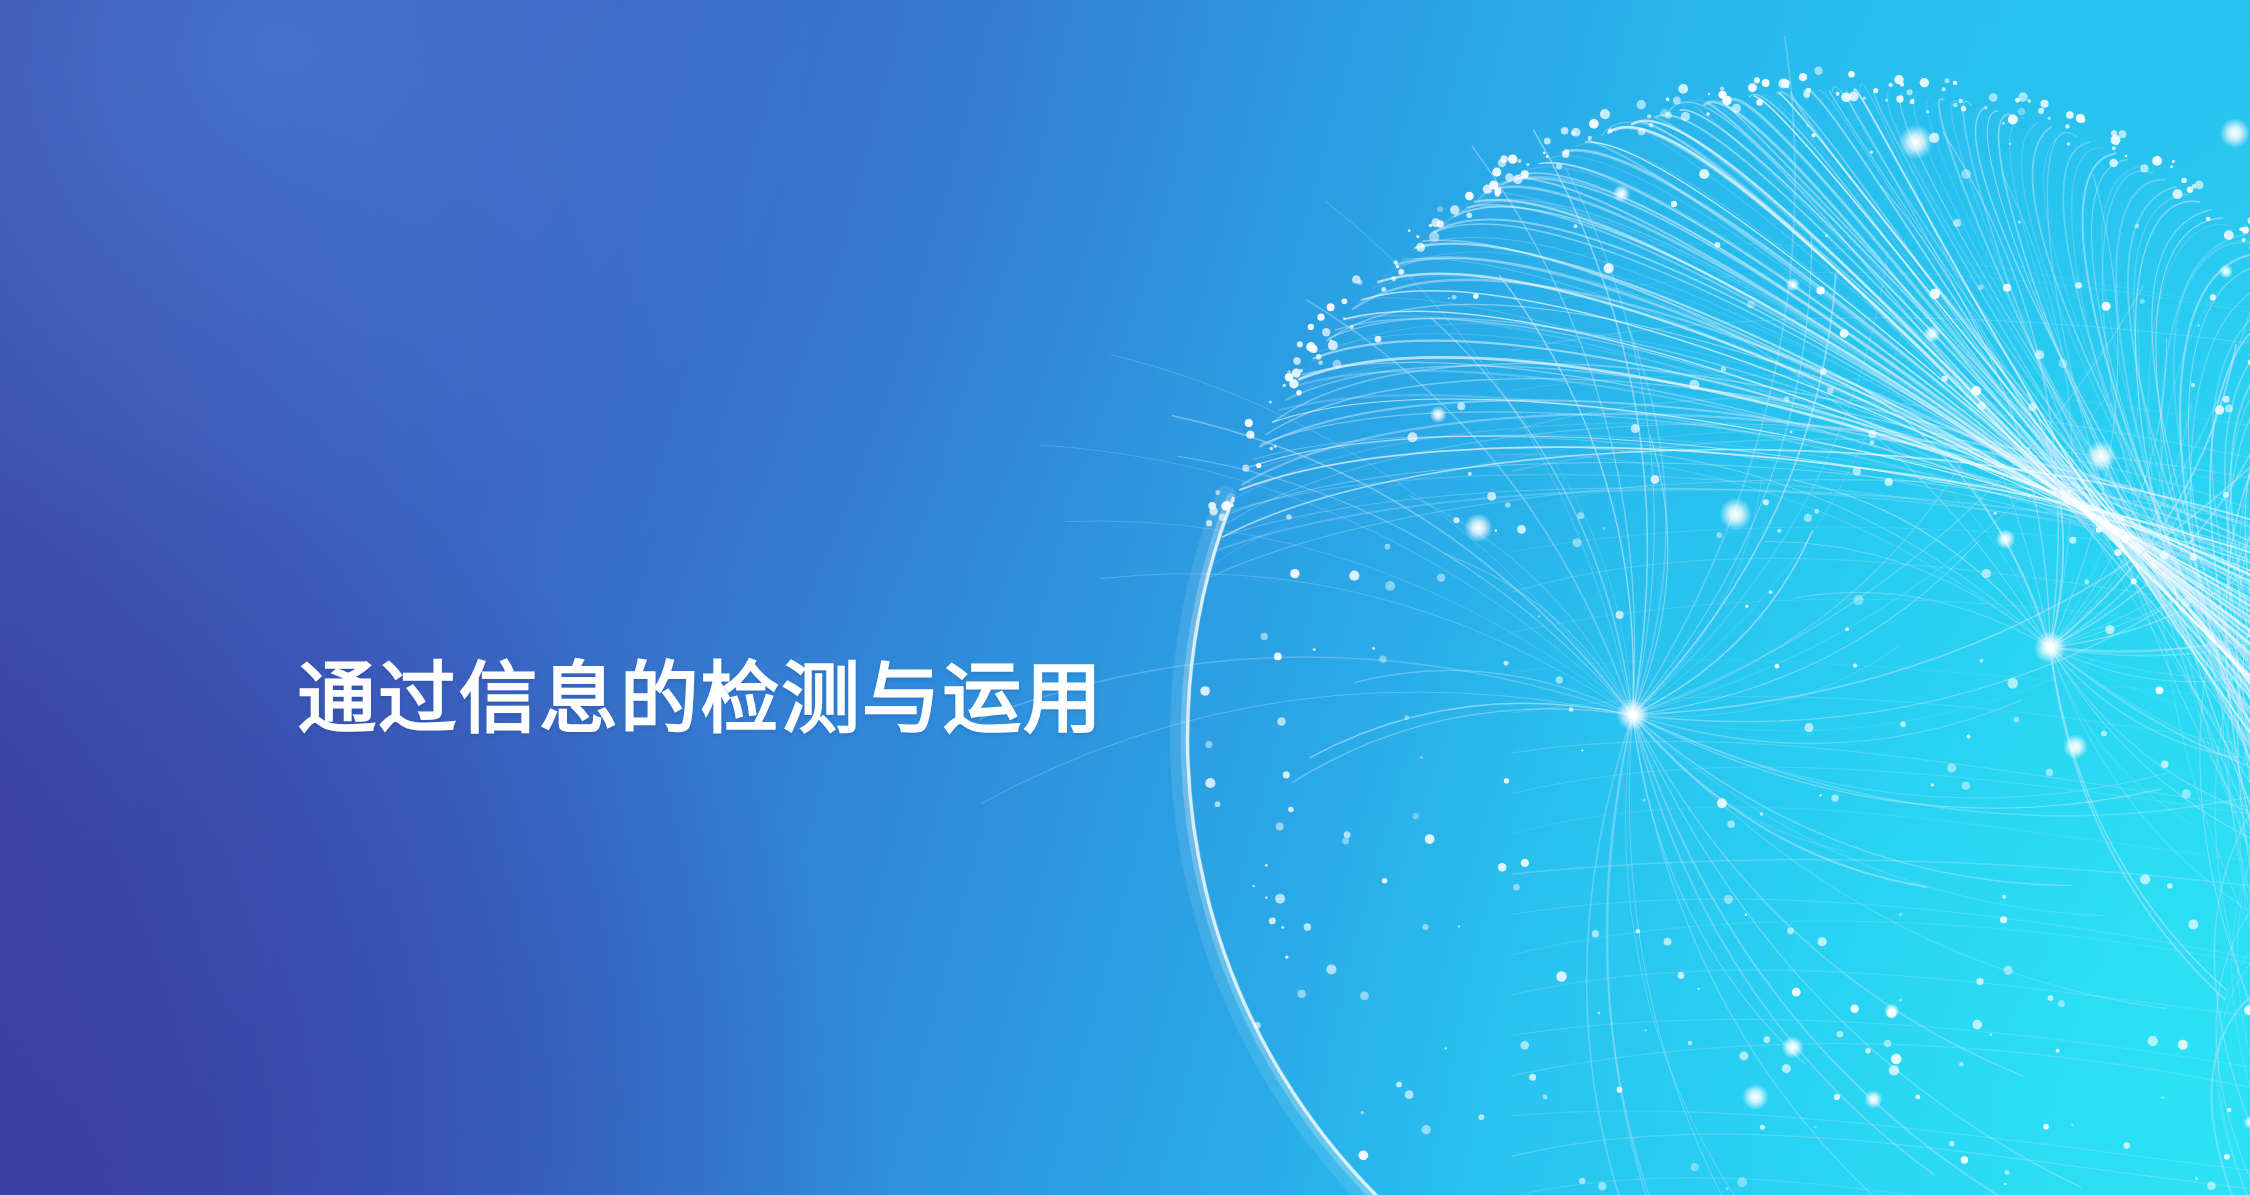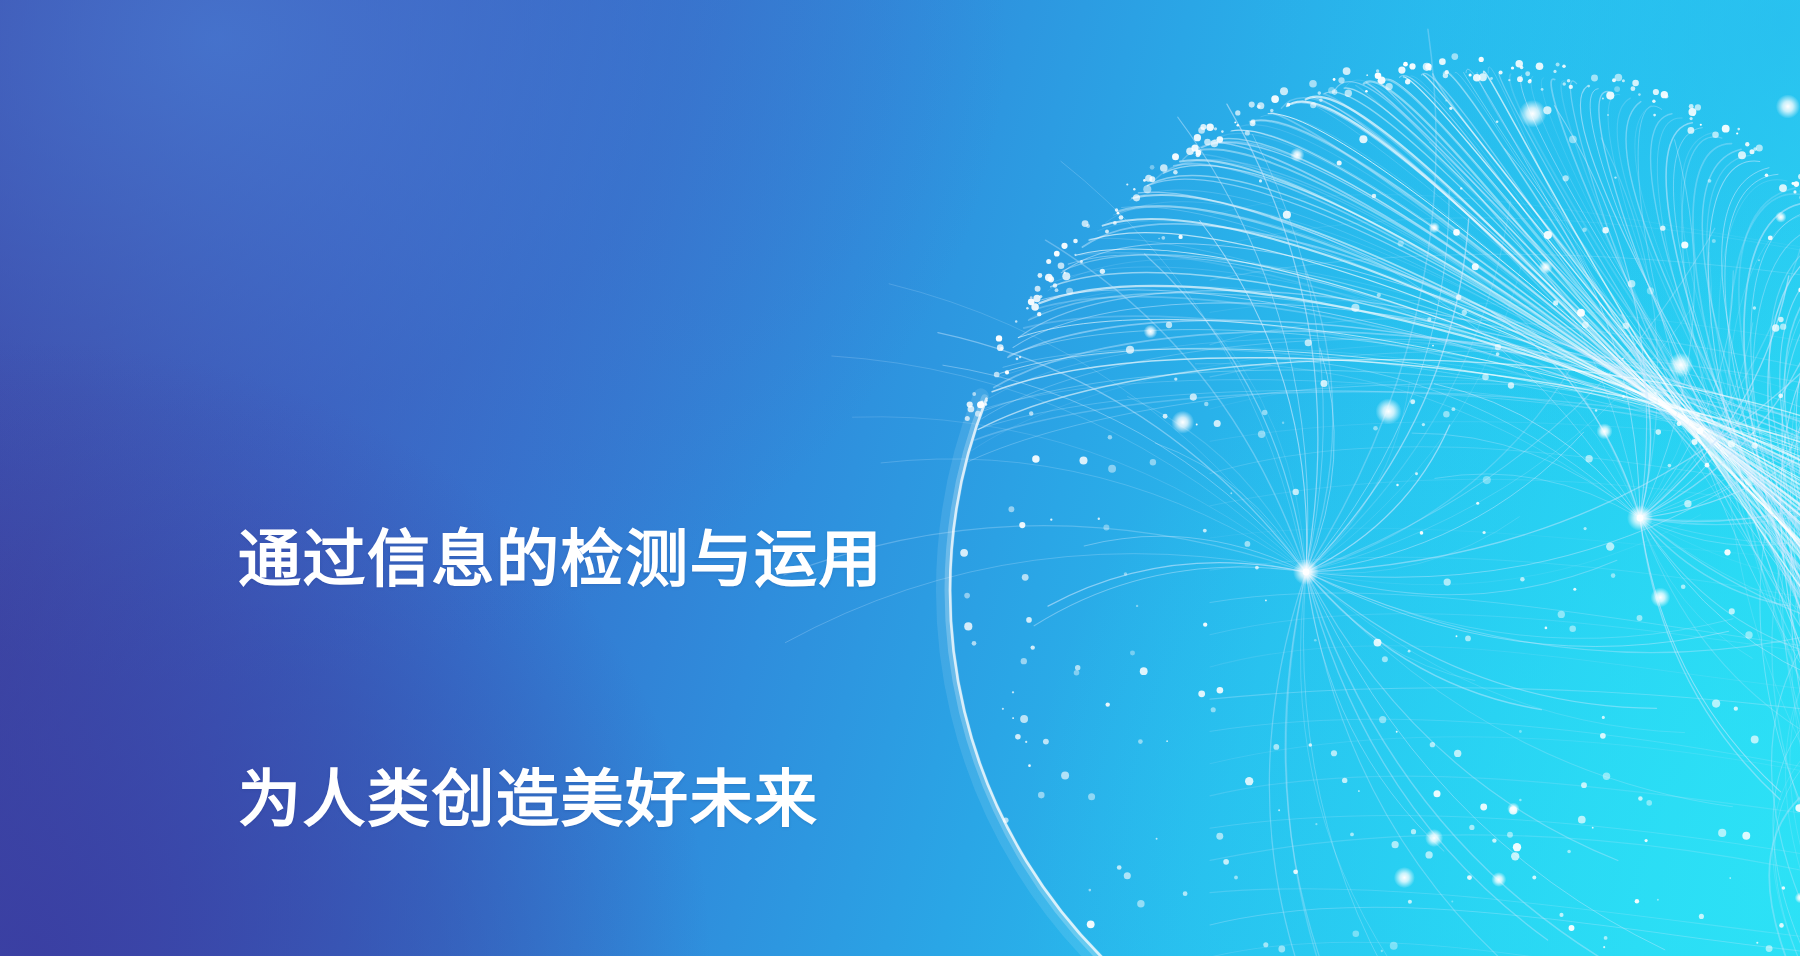--- a/index.html
+++ b/index.html
@@ -84,21 +84,21 @@
     top: 360px;
     color: #ffffff;
     font-size: 63px;
     font-weight: 700;
     line-height: 80px;
     letter-spacing: 1.5px;
     white-space: pre;
     text-shadow: 0 1px 3px rgba(20,50,120,0.18);
     -webkit-font-smoothing: antialiased;
   }
-  .headline .line { display: block; font-family: Liberation Serif, serif; }
+  .headline .line { display: block; }
 </style>
 </head>
 <body>
 
 <div id="banner">
 
   <div class="bg-base"></div>
   <div class="bg-warm-tl"></div>
   <div class="bg-deep-bl"></div>
   <div class="bg-cyan-tr"></div>
@@ -1034,16 +1034,15 @@
             <circle cx="1306" cy="572" r="3.4" fill="#ffffff" fill-opacity="0.95"></circle>
             <circle cx="1640" cy="518" r="13" fill="url(#dotGlow)"></circle>
             <circle cx="1640" cy="518" r="3.4" fill="#ffffff" fill-opacity="0.95"></circle>
           </g>
       </g>
     </svg>
   </div>
 
   <div class="headline">
     <span class="line">通过信息的检测与运用</span>
-    <span class="line">为人类创造美好未来</span>
   </div>
 
 </div>
 
 </body></html>

